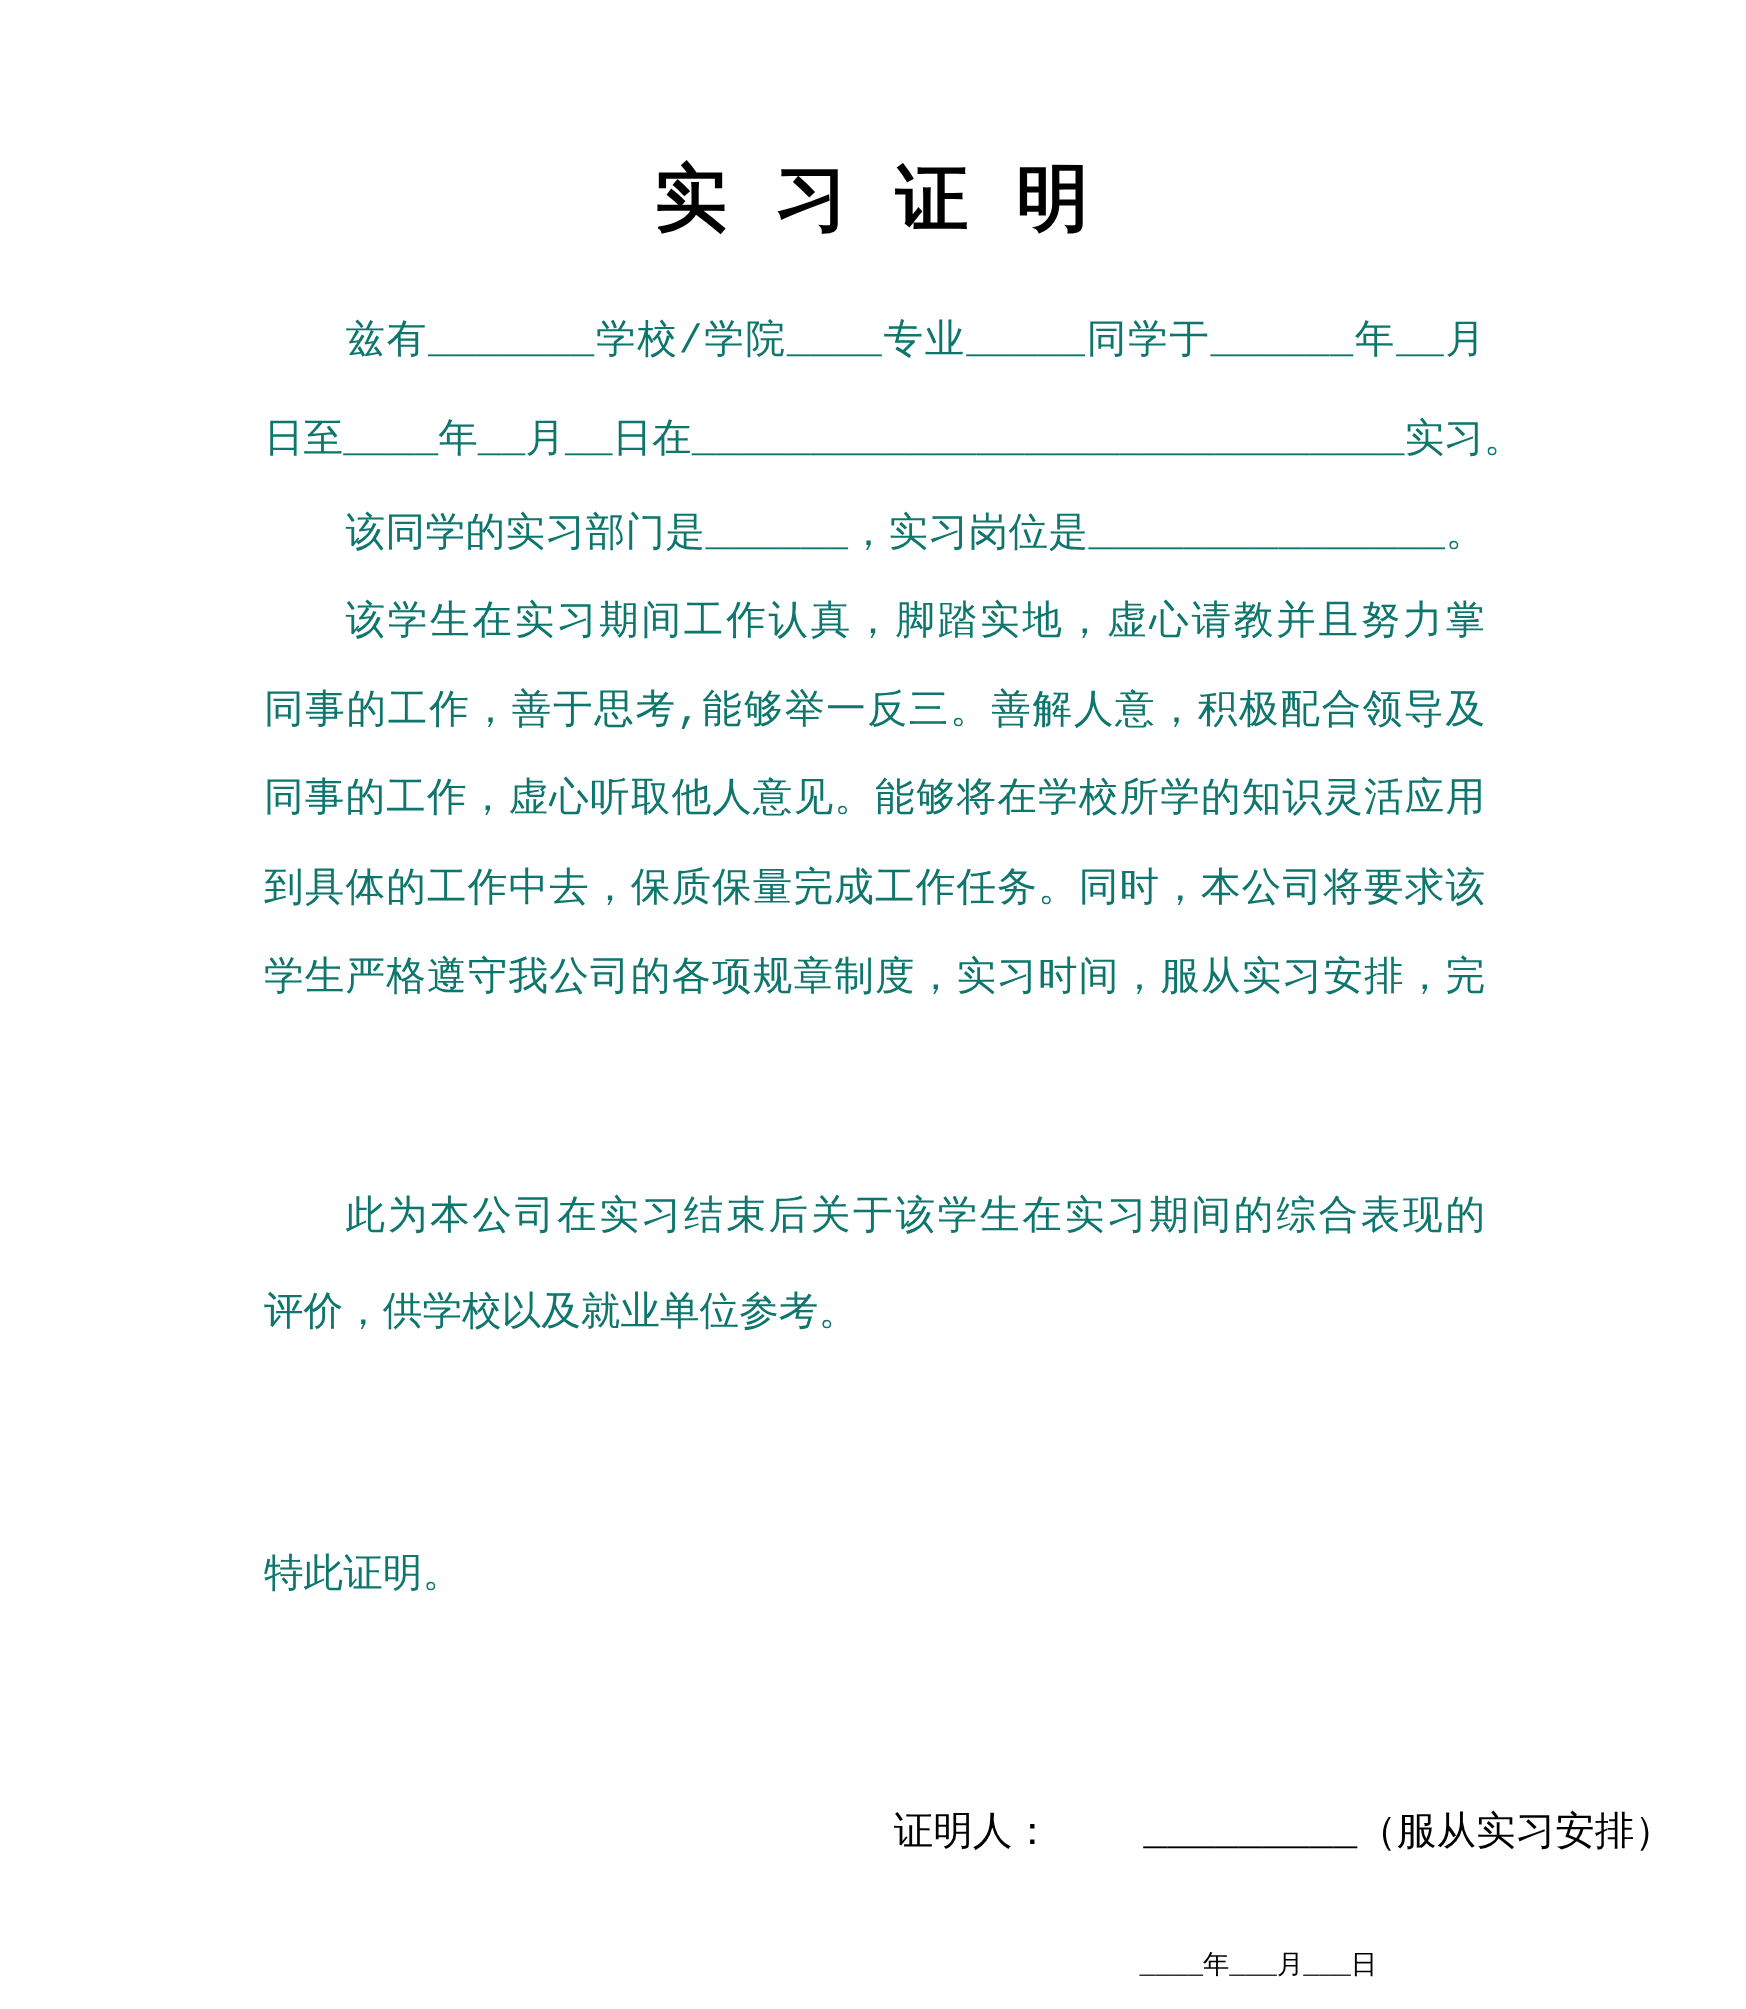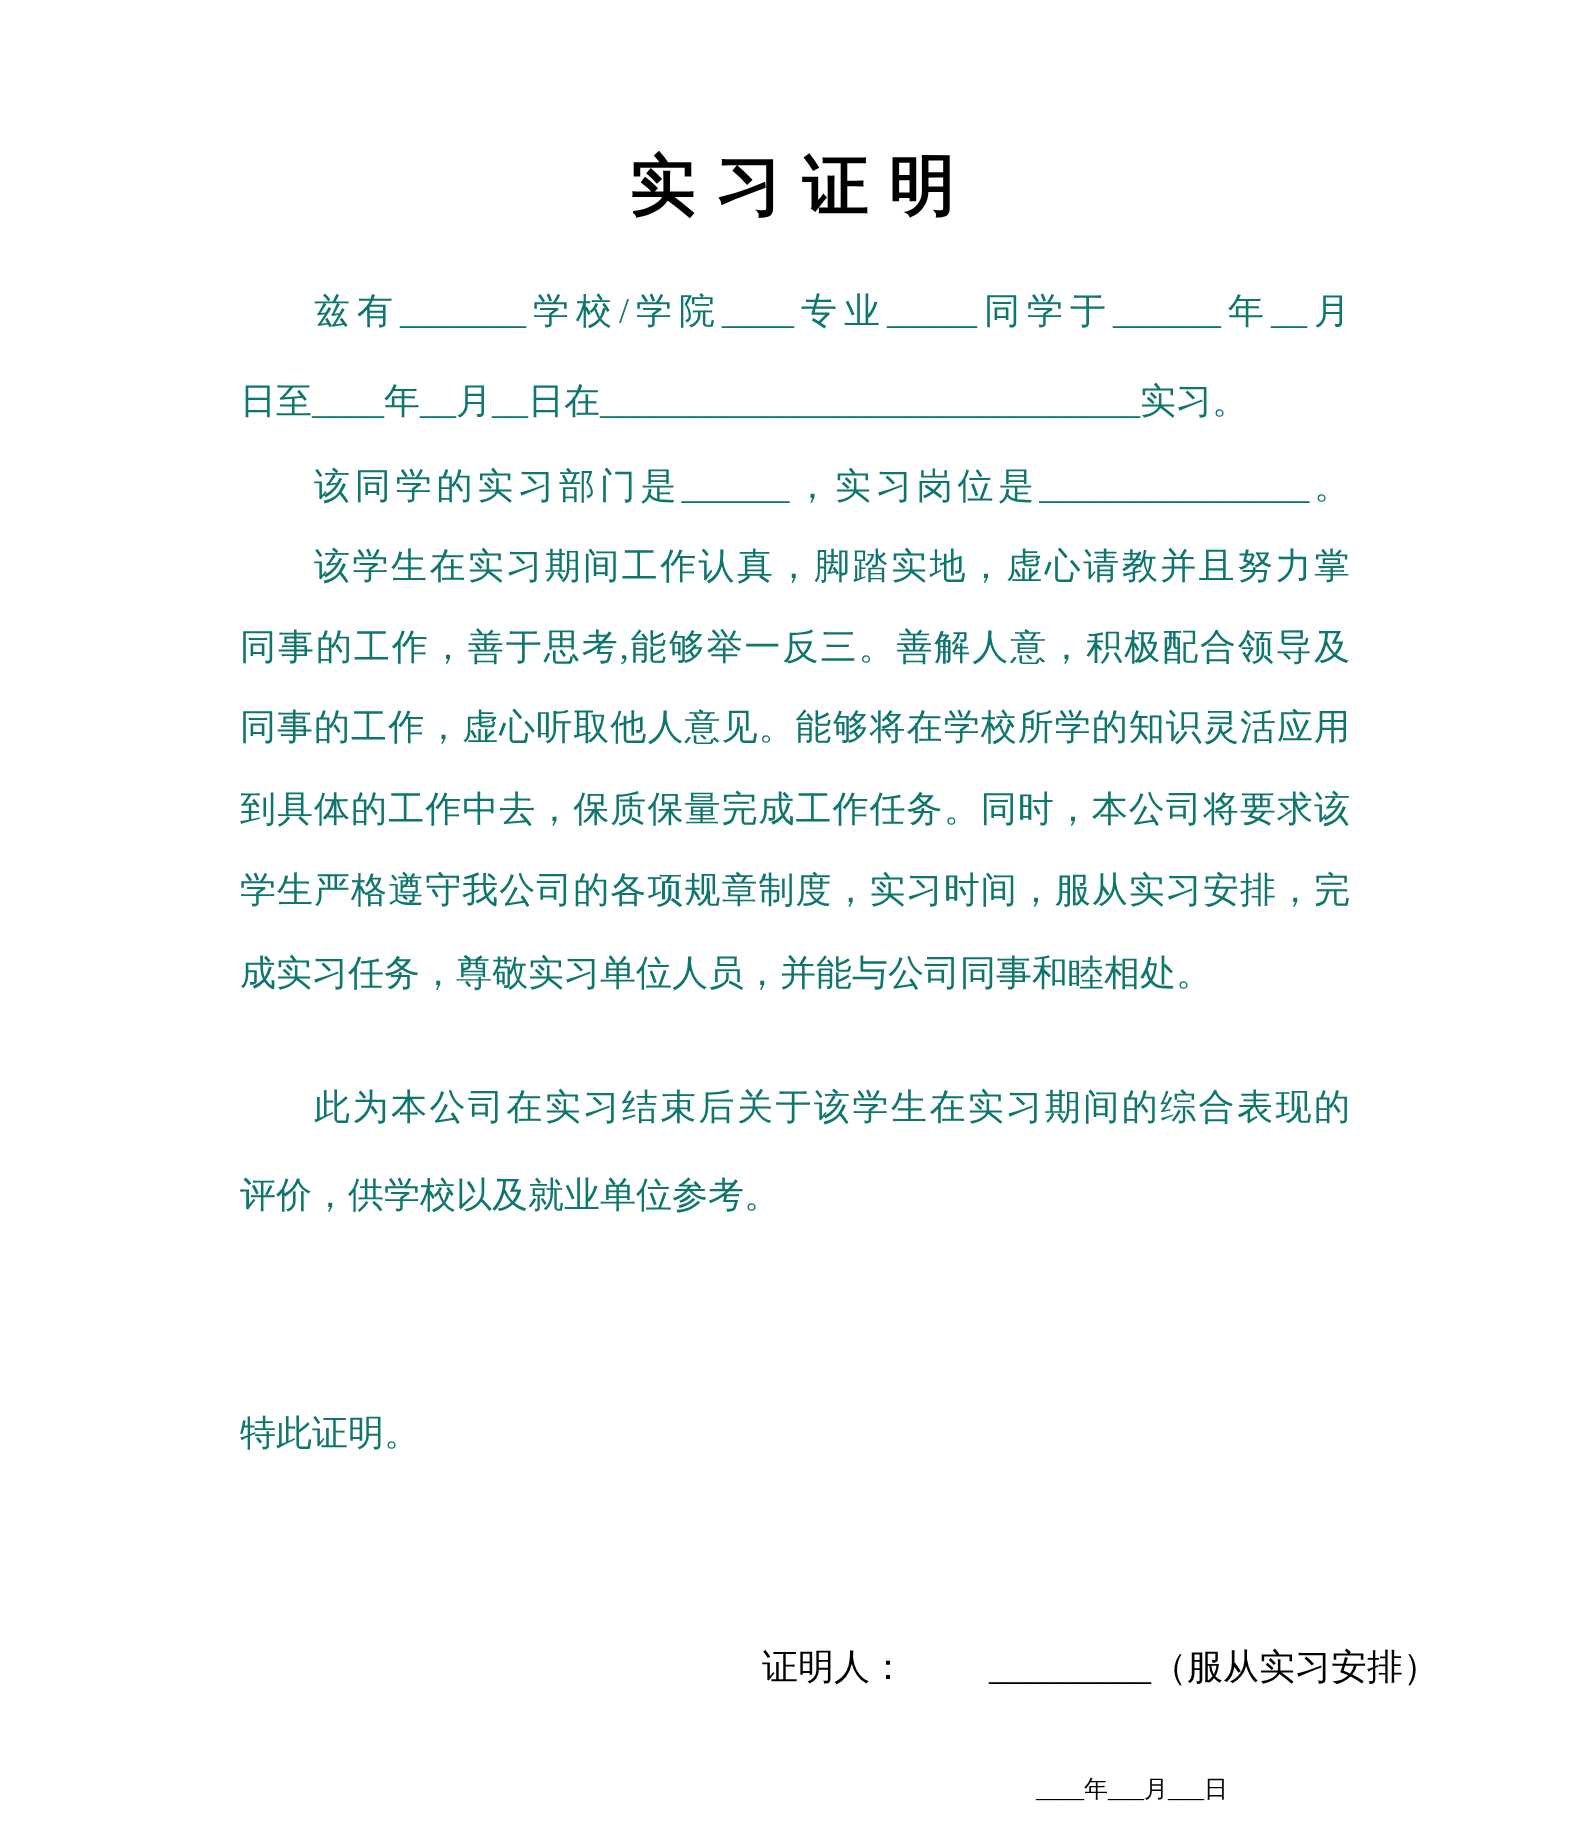--- a/index.html
+++ b/index.html
@@ -6,21 +6,21 @@
     margin: 0;
     padding: 0;
     background: #ffffff;
   }
   .page {
     position: relative;
     width: 1587px;
     height: 1826px;
     background: #ffffff;
     color: #000000;
-    font-family: Liberation Serif, serif;
+    font-family: Liberation Mono, monospace;
     overflow: hidden;
   }
   .title {
     position: absolute;
     top: 148px;
     left: 0;
     width: 100%;
     margin: 0;
     text-align: center;
     font-size: 66px;
@@ -71,21 +71,20 @@
   <div class="line indent just" style="top:288px">兹有_______学校/学院____专业_____同学于______年__月</div>
   <div class="line nowrap" style="top:378px">日至____年__月__日在______________________________实习。</div>
 
   <div class="line indent just" style="top:463px">该同学的实习部门是______，实习岗位是_______________。</div>
 
   <div class="line indent just" style="top:543px">该学生在实习期间工作认真，脚踏实地，虚心请教并且努力掌</div>
   <div class="line just" style="top:624px">同事的工作，善于思考,能够举一反三。善解人意，积极配合领导及</div>
   <div class="line just" style="top:704px">同事的工作，虚心听取他人意见。能够将在学校所学的知识灵活应用</div>
   <div class="line just" style="top:786px">到具体的工作中去，保质保量完成工作任务。同时，本公司将要求该</div>
   <div class="line just" style="top:867px">学生严格遵守我公司的各项规章制度，实习时间，服从实习安排，完</div>
-  <div class="line nowrap" style="top:950px">成实习任务，尊敬实习单位人员，并能与公司同事和睦相处。</div>
 
   <div class="line indent just" style="top:1084px">此为本公司在实习结束后关于该学生在实习期间的综合表现的</div>
   <div class="line nowrap" style="top:1172px">评价，供学校以及就业单位参考。</div>
 
   <div class="line nowrap" style="top:1410px">特此证明。</div>
 
   <div class="sig-line">
     <span>证明人：</span><span class="sig-blank">_________</span><span>（服从实习安排）</span>
   </div>
 

